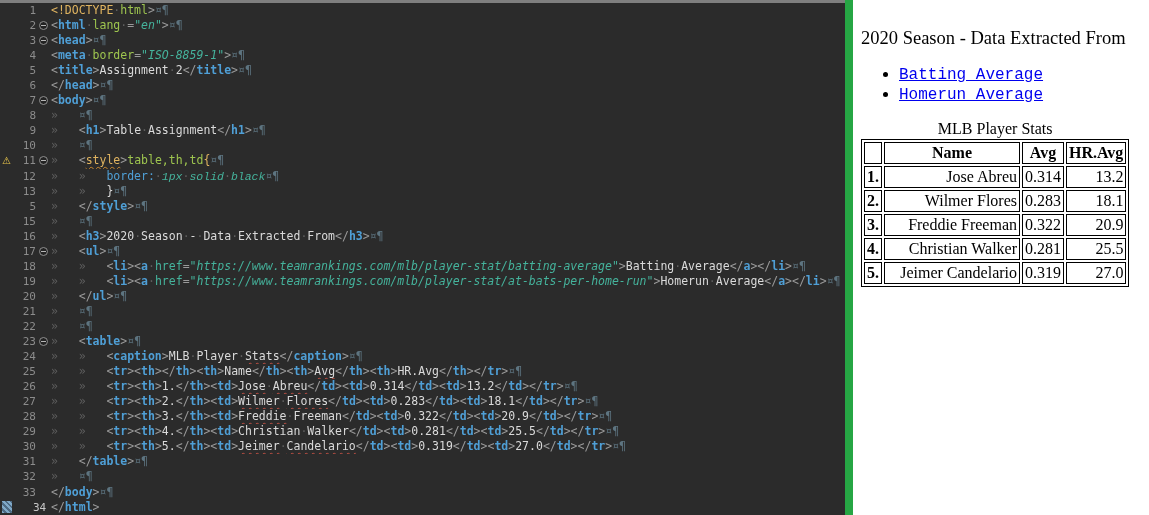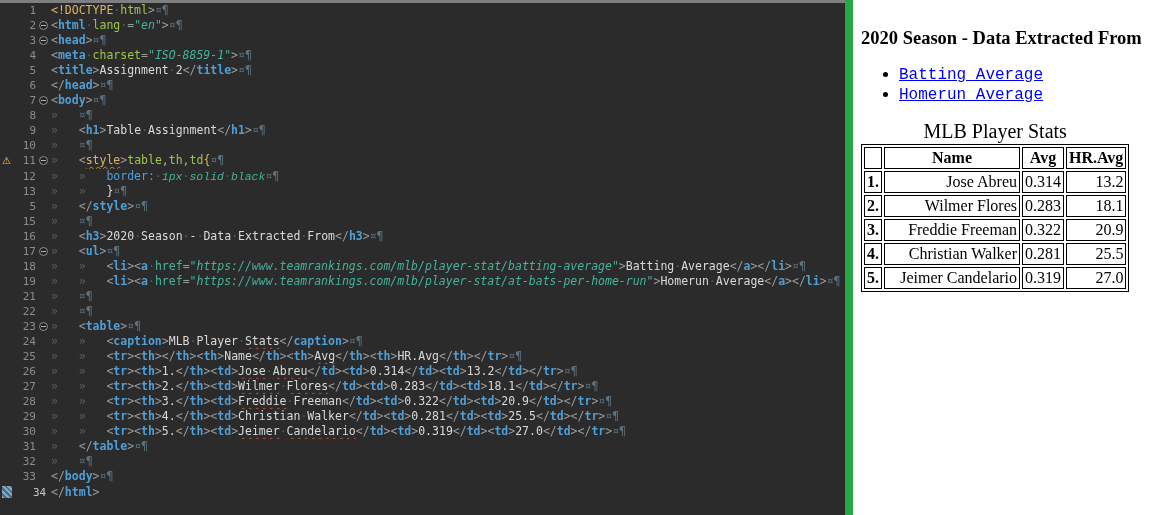--- a/index.html
+++ b/index.html
@@ -39,58 +39,59 @@
   .tk-e{color:var(--eol);}
   .tk-rw{text-decoration:underline wavy var(--squiggleRed);text-decoration-thickness:1px;text-underline-offset:2px;text-decoration-skip-ink:none;}
   .tk-ow{text-decoration:underline wavy var(--squiggleOrange);text-decoration-thickness:1px;text-underline-offset:2px;text-decoration-skip-ink:none;}
 
   
   .divider{width:8px;height:515px;background:var(--divider);flex:none;}
 
   
   .preview{flex:1;height:515px;background:var(--previewBg);padding:8px;font-family:"Liberation Serif",serif;color:#000;overflow:hidden;}
   .preview h1{font-size:31px;font-weight:bold;margin:18px 0 14px 0;}
-  .preview h3{font-size:18.5px;font-weight:bold;margin:20px 0 14px 0;white-space:nowrap;}
+  .preview h3{font-size:18.5px;font-weight:normal;margin:20px 0 14px 0;white-space:nowrap;}
   .preview ul{margin:16px 0;padding-left:38px;font-size:16px;}
   .preview li{margin:1px 0;}
   .preview a{color:var(--link);text-decoration:underline;cursor:pointer;font-family:Liberation Mono, monospace;}
   .mlb-table{border-collapse:separate;border-spacing:2px;border:1px solid #000;font-size:16px;margin-top:8px;}
-  .mlb-table caption{font-size:20px;padding-bottom:1px;white-space:nowrap;}
+  .mlb-table caption{font-size:16px;padding-bottom:1px;white-space:nowrap;}
   .mlb-table th,.mlb-table td{border:1px solid #000;padding:1px 2px;}
   .mlb-table th{font-weight:bold;text-align:center;}
   .mlb-table td{text-align:right;}
   .mlb-table .col-name{min-width:136px;}
   .mlb-table .col-avg{min-width:38px;}
   .mlb-table .col-hr{min-width:50px;}
 </style>
 </head>
 <body>
 
 <div class="editor">
   <div class="editor-top-border"></div>
   <div id="editor-lines">
       <div class="line"><span class="margin-icons"></span><span class="lnum">1</span><span class="margin-fold"></span><span class="code"><span class="tk-d">&lt;!DOCTYPE</span><span class="tk-w">·</span><span class="tk-a">html</span><span class="tk-g">&gt;</span><span class="tk-e">¤¶</span></span></div>
       <div class="line"><span class="margin-icons"></span><span class="lnum">2</span><span class="margin-fold"><span class="fold"></span></span><span class="code"><span class="tk-g">&lt;</span><span class="tk-t">html</span><span class="tk-w">·</span><span class="tk-a">lang</span><span class="tk-w">·</span><span class="tk-g">=</span><span class="tk-s">"en"</span><span class="tk-g">&gt;</span><span class="tk-e">¤¶</span></span></div>
       <div class="line"><span class="margin-icons"></span><span class="lnum">3</span><span class="margin-fold"><span class="fold"></span></span><span class="code"><span class="tk-g">&lt;</span><span class="tk-t">head</span><span class="tk-g">&gt;</span><span class="tk-e">¤¶</span></span></div>
-      <div class="line"><span class="margin-icons"></span><span class="lnum">4</span><span class="margin-fold"></span><span class="code"><span class="tk-g">&lt;</span><span class="tk-t">meta</span><span class="tk-w">·</span><span class="tk-a">charset</span><span class="tk-g">=</span><span class="tk-s">"ISO-8859-1"</span><span class="tk-g">&gt;</span><span class="tk-e">¤¶</span></span></div>
+      <div class="line"><span class="margin-icons"></span><span class="lnum">4</span><span class="margin-fold"></span><span class="code"><span class="tk-g">&lt;</span><span class="tk-t">meta</span><span class="tk-w">·</span><span class="tk-a">border</span><span class="tk-g">=</span><span class="tk-s">"ISO-8859-1"</span><span class="tk-g">&gt;</span><span class="tk-e">¤¶</span></span></div>
       <div class="line"><span class="margin-icons"></span><span class="lnum">5</span><span class="margin-fold"></span><span class="code"><span class="tk-g">&lt;</span><span class="tk-t">title</span><span class="tk-g">&gt;</span><span class="tk-p">Assignment</span><span class="tk-w">·</span><span class="tk-p">2</span><span class="tk-g">&lt;/</span><span class="tk-t">title</span><span class="tk-g">&gt;</span><span class="tk-e">¤¶</span></span></div>
       <div class="line"><span class="margin-icons"></span><span class="lnum">6</span><span class="margin-fold"></span><span class="code"><span class="tk-g">&lt;/</span><span class="tk-t">head</span><span class="tk-g">&gt;</span><span class="tk-e">¤¶</span></span></div>
       <div class="line"><span class="margin-icons"></span><span class="lnum">7</span><span class="margin-fold"><span class="fold"></span></span><span class="code"><span class="tk-g">&lt;</span><span class="tk-t">body</span><span class="tk-g">&gt;</span><span class="tk-e">¤¶</span></span></div>
       <div class="line"><span class="margin-icons"></span><span class="lnum">8</span><span class="margin-fold"></span><span class="code"><span class="tk-w">»   </span><span class="tk-e">¤¶</span></span></div>
       <div class="line"><span class="margin-icons"></span><span class="lnum">9</span><span class="margin-fold"></span><span class="code"><span class="tk-w">»   </span><span class="tk-g">&lt;</span><span class="tk-t">h1</span><span class="tk-g">&gt;</span><span class="tk-p">Table</span><span class="tk-w">·</span><span class="tk-p">Assignment</span><span class="tk-g">&lt;/</span><span class="tk-t">h1</span><span class="tk-g">&gt;</span><span class="tk-e">¤¶</span></span></div>
       <div class="line"><span class="margin-icons"></span><span class="lnum">10</span><span class="margin-fold"></span><span class="code"><span class="tk-w">»   </span><span class="tk-e">¤¶</span></span></div>
       <div class="line"><span class="margin-icons"><span class="warn-icon">⚠</span></span><span class="lnum">11</span><span class="margin-fold"><span class="fold"></span></span><span class="code"><span class="tk-w">»   </span><span class="tk-g">&lt;</span><span class="tk-d tk-ow">style</span><span class="tk-g">&gt;</span><span class="tk-a">table,th,td</span><span class="tk-d">{</span><span class="tk-e">¤¶</span></span></div>
       <div class="line"><span class="margin-icons"></span><span class="lnum">12</span><span class="margin-fold"></span><span class="code"><span class="tk-w">»   »   </span><span class="tk-c">border:</span><span class="tk-w">·</span><span class="tk-v">1px</span><span class="tk-w">·</span><span class="tk-v">solid</span><span class="tk-w">·</span><span class="tk-v">black</span><span class="tk-e">¤¶</span></span></div>
       <div class="line"><span class="margin-icons"></span><span class="lnum">13</span><span class="margin-fold"></span><span class="code"><span class="tk-w">»   »   </span><span class="tk-p">}</span><span class="tk-e">¤¶</span></span></div>
       <div class="line"><span class="margin-icons"></span><span class="lnum">5</span><span class="margin-fold"></span><span class="code"><span class="tk-w">»   </span><span class="tk-g">&lt;/</span><span class="tk-t">style</span><span class="tk-g">&gt;</span><span class="tk-e">¤¶</span></span></div>
       <div class="line"><span class="margin-icons"></span><span class="lnum">15</span><span class="margin-fold"></span><span class="code"><span class="tk-w">»   </span><span class="tk-e">¤¶</span></span></div>
       <div class="line"><span class="margin-icons"></span><span class="lnum">16</span><span class="margin-fold"></span><span class="code"><span class="tk-w">»   </span><span class="tk-g">&lt;</span><span class="tk-t">h3</span><span class="tk-g">&gt;</span><span class="tk-p">2020</span><span class="tk-w">·</span><span class="tk-p">Season</span><span class="tk-w">·</span><span class="tk-p">-</span><span class="tk-w">·</span><span class="tk-p">Data</span><span class="tk-w">·</span><span class="tk-p">Extracted</span><span class="tk-w">·</span><span class="tk-p">From</span><span class="tk-g">&lt;/</span><span class="tk-t">h3</span><span class="tk-g">&gt;</span><span class="tk-e">¤¶</span></span></div>
       <div class="line"><span class="margin-icons"></span><span class="lnum">17</span><span class="margin-fold"><span class="fold"></span></span><span class="code"><span class="tk-w">»   </span><span class="tk-g">&lt;</span><span class="tk-t">ul</span><span class="tk-g">&gt;</span><span class="tk-e">¤¶</span></span></div>
       <div class="line"><span class="margin-icons"></span><span class="lnum">18</span><span class="margin-fold"></span><span class="code"><span class="tk-w">»   »   </span><span class="tk-g">&lt;</span><span class="tk-t">li</span><span class="tk-g">&gt;&lt;</span><span class="tk-t">a</span><span class="tk-w">·</span><span class="tk-u">href</span><span class="tk-g">=</span><span class="tk-s">"https://www.teamrankings.com/mlb/player-stat/batting-average"</span><span class="tk-g">&gt;</span><span class="tk-p">Batting</span><span class="tk-w">·</span><span class="tk-p">Average</span><span class="tk-g">&lt;/</span><span class="tk-t">a</span><span class="tk-g">&gt;&lt;/</span><span class="tk-t">li</span><span class="tk-g">&gt;</span><span class="tk-e">¤¶</span></span></div>
       <div class="line"><span class="margin-icons"></span><span class="lnum">19</span><span class="margin-fold"></span><span class="code"><span class="tk-w">»   »   </span><span class="tk-g">&lt;</span><span class="tk-t">li</span><span class="tk-g">&gt;&lt;</span><span class="tk-t">a</span><span class="tk-w">·</span><span class="tk-u">href</span><span class="tk-g">=</span><span class="tk-s">"https://www.teamrankings.com/mlb/player-stat/at-bats-per-home-run"</span><span class="tk-g">&gt;</span><span class="tk-p">Homerun</span><span class="tk-w">·</span><span class="tk-p">Average</span><span class="tk-g">&lt;/</span><span class="tk-t">a</span><span class="tk-g">&gt;&lt;/</span><span class="tk-t">li</span><span class="tk-g">&gt;</span><span class="tk-e">¤¶</span></span></div>
+      <div class="line"><span class="margin-icons"></span><span class="lnum">20</span><span class="margin-fold"></span><span class="code"><span class="tk-w">»   </span><span class="tk-g">&lt;/</span><span class="tk-t">ul</span><span class="tk-g">&gt;</span><span class="tk-e">¤¶</span></span></div>
       <div class="line"><span class="margin-icons"></span><span class="lnum">21</span><span class="margin-fold"></span><span class="code"><span class="tk-w">»   </span><span class="tk-e">¤¶</span></span></div>
       <div class="line"><span class="margin-icons"></span><span class="lnum">22</span><span class="margin-fold"></span><span class="code"><span class="tk-w">»   </span><span class="tk-e">¤¶</span></span></div>
       <div class="line"><span class="margin-icons"></span><span class="lnum">23</span><span class="margin-fold"><span class="fold"></span></span><span class="code"><span class="tk-w">»   </span><span class="tk-g">&lt;</span><span class="tk-t">table</span><span class="tk-g">&gt;</span><span class="tk-e">¤¶</span></span></div>
       <div class="line"><span class="margin-icons"></span><span class="lnum">24</span><span class="margin-fold"></span><span class="code"><span class="tk-w">»   »   </span><span class="tk-g">&lt;</span><span class="tk-t">caption</span><span class="tk-g">&gt;</span><span class="tk-p">MLB</span><span class="tk-w">·</span><span class="tk-p">Player</span><span class="tk-w">·</span><span class="tk-p tk-rw">Stats</span><span class="tk-g">&lt;/</span><span class="tk-t">caption</span><span class="tk-g">&gt;</span><span class="tk-e">¤¶</span></span></div>
       <div class="line"><span class="margin-icons"></span><span class="lnum">25</span><span class="margin-fold"></span><span class="code"><span class="tk-w">»   »   </span><span class="tk-g">&lt;</span><span class="tk-t">tr</span><span class="tk-g">&gt;&lt;</span><span class="tk-t">th</span><span class="tk-g">&gt;&lt;/</span><span class="tk-t">th</span><span class="tk-g">&gt;&lt;</span><span class="tk-t">th</span><span class="tk-g">&gt;</span><span class="tk-p">Name</span><span class="tk-g">&lt;/</span><span class="tk-t">th</span><span class="tk-g">&gt;&lt;</span><span class="tk-t">th</span><span class="tk-g">&gt;</span><span class="tk-p tk-rw">Avg</span><span class="tk-g">&lt;/</span><span class="tk-t">th</span><span class="tk-g">&gt;&lt;</span><span class="tk-t">th</span><span class="tk-g">&gt;</span><span class="tk-p">HR.Avg</span><span class="tk-g">&lt;/</span><span class="tk-t">th</span><span class="tk-g">&gt;&lt;/</span><span class="tk-t">tr</span><span class="tk-g">&gt;</span><span class="tk-e">¤¶</span></span></div>
       <div class="line"><span class="margin-icons"></span><span class="lnum">26</span><span class="margin-fold"></span><span class="code"><span class="tk-w">»   »   </span><span class="tk-g">&lt;</span><span class="tk-t">tr</span><span class="tk-g">&gt;&lt;</span><span class="tk-t">th</span><span class="tk-g">&gt;</span><span class="tk-p">1.</span><span class="tk-g">&lt;/</span><span class="tk-t">th</span><span class="tk-g">&gt;&lt;</span><span class="tk-t">td</span><span class="tk-g">&gt;</span><span class="tk-p tk-rw">Jose</span><span class="tk-w">·</span><span class="tk-p tk-rw">Abreu</span><span class="tk-g">&lt;/</span><span class="tk-t">td</span><span class="tk-g">&gt;&lt;</span><span class="tk-t">td</span><span class="tk-g">&gt;</span><span class="tk-p">0.314</span><span class="tk-g">&lt;/</span><span class="tk-t">td</span><span class="tk-g">&gt;&lt;</span><span class="tk-t">td</span><span class="tk-g">&gt;</span><span class="tk-p">13.2</span><span class="tk-g">&lt;/</span><span class="tk-t">td</span><span class="tk-g">&gt;&lt;/</span><span class="tk-t">tr</span><span class="tk-g">&gt;</span><span class="tk-e">¤¶</span></span></div>
       <div class="line"><span class="margin-icons"></span><span class="lnum">27</span><span class="margin-fold"></span><span class="code"><span class="tk-w">»   »   </span><span class="tk-g">&lt;</span><span class="tk-t">tr</span><span class="tk-g">&gt;&lt;</span><span class="tk-t">th</span><span class="tk-g">&gt;</span><span class="tk-p">2.</span><span class="tk-g">&lt;/</span><span class="tk-t">th</span><span class="tk-g">&gt;&lt;</span><span class="tk-t">td</span><span class="tk-g">&gt;</span><span class="tk-p tk-rw">Wilmer</span><span class="tk-w">·</span><span class="tk-p tk-rw">Flores</span><span class="tk-g">&lt;/</span><span class="tk-t">td</span><span class="tk-g">&gt;&lt;</span><span class="tk-t">td</span><span class="tk-g">&gt;</span><span class="tk-p">0.283</span><span class="tk-g">&lt;/</span><span class="tk-t">td</span><span class="tk-g">&gt;&lt;</span><span class="tk-t">td</span><span class="tk-g">&gt;</span><span class="tk-p">18.1</span><span class="tk-g">&lt;/</span><span class="tk-t">td</span><span class="tk-g">&gt;&lt;/</span><span class="tk-t">tr</span><span class="tk-g">&gt;</span><span class="tk-e">¤¶</span></span></div>
       <div class="line"><span class="margin-icons"></span><span class="lnum">28</span><span class="margin-fold"></span><span class="code"><span class="tk-w">»   »   </span><span class="tk-g">&lt;</span><span class="tk-t">tr</span><span class="tk-g">&gt;&lt;</span><span class="tk-t">th</span><span class="tk-g">&gt;</span><span class="tk-p">3.</span><span class="tk-g">&lt;/</span><span class="tk-t">th</span><span class="tk-g">&gt;&lt;</span><span class="tk-t">td</span><span class="tk-g">&gt;</span><span class="tk-p tk-rw">Freddie</span><span class="tk-w">·</span><span class="tk-p">Freeman</span><span class="tk-g">&lt;/</span><span class="tk-t">td</span><span class="tk-g">&gt;&lt;</span><span class="tk-t">td</span><span class="tk-g">&gt;</span><span class="tk-p">0.322</span><span class="tk-g">&lt;/</span><span class="tk-t">td</span><span class="tk-g">&gt;&lt;</span><span class="tk-t">td</span><span class="tk-g">&gt;</span><span class="tk-p">20.9</span><span class="tk-g">&lt;/</span><span class="tk-t">td</span><span class="tk-g">&gt;&lt;/</span><span class="tk-t">tr</span><span class="tk-g">&gt;</span><span class="tk-e">¤¶</span></span></div>
       <div class="line"><span class="margin-icons"></span><span class="lnum">29</span><span class="margin-fold"></span><span class="code"><span class="tk-w">»   »   </span><span class="tk-g">&lt;</span><span class="tk-t">tr</span><span class="tk-g">&gt;&lt;</span><span class="tk-t">th</span><span class="tk-g">&gt;</span><span class="tk-p">4.</span><span class="tk-g">&lt;/</span><span class="tk-t">th</span><span class="tk-g">&gt;&lt;</span><span class="tk-t">td</span><span class="tk-g">&gt;</span><span class="tk-p">Christian</span><span class="tk-w">·</span><span class="tk-p">Walker</span><span class="tk-g">&lt;/</span><span class="tk-t">td</span><span class="tk-g">&gt;&lt;</span><span class="tk-t">td</span><span class="tk-g">&gt;</span><span class="tk-p">0.281</span><span class="tk-g">&lt;/</span><span class="tk-t">td</span><span class="tk-g">&gt;&lt;</span><span class="tk-t">td</span><span class="tk-g">&gt;</span><span class="tk-p">25.5</span><span class="tk-g">&lt;/</span><span class="tk-t">td</span><span class="tk-g">&gt;&lt;/</span><span class="tk-t">tr</span><span class="tk-g">&gt;</span><span class="tk-e">¤¶</span></span></div>
       <div class="line"><span class="margin-icons"></span><span class="lnum">30</span><span class="margin-fold"></span><span class="code"><span class="tk-w">»   »   </span><span class="tk-g">&lt;</span><span class="tk-t">tr</span><span class="tk-g">&gt;&lt;</span><span class="tk-t">th</span><span class="tk-g">&gt;</span><span class="tk-p">5.</span><span class="tk-g">&lt;/</span><span class="tk-t">th</span><span class="tk-g">&gt;&lt;</span><span class="tk-t">td</span><span class="tk-g">&gt;</span><span class="tk-p tk-rw">Jeimer</span><span class="tk-w">·</span><span class="tk-p tk-rw">Candelario</span><span class="tk-g">&lt;/</span><span class="tk-t">td</span><span class="tk-g">&gt;&lt;</span><span class="tk-t">td</span><span class="tk-g">&gt;</span><span class="tk-p">0.319</span><span class="tk-g">&lt;/</span><span class="tk-t">td</span><span class="tk-g">&gt;&lt;</span><span class="tk-t">td</span><span class="tk-g">&gt;</span><span class="tk-p">27.0</span><span class="tk-g">&lt;/</span><span class="tk-t">td</span><span class="tk-g">&gt;&lt;/</span><span class="tk-t">tr</span><span class="tk-g">&gt;</span><span class="tk-e">¤¶</span></span></div>

